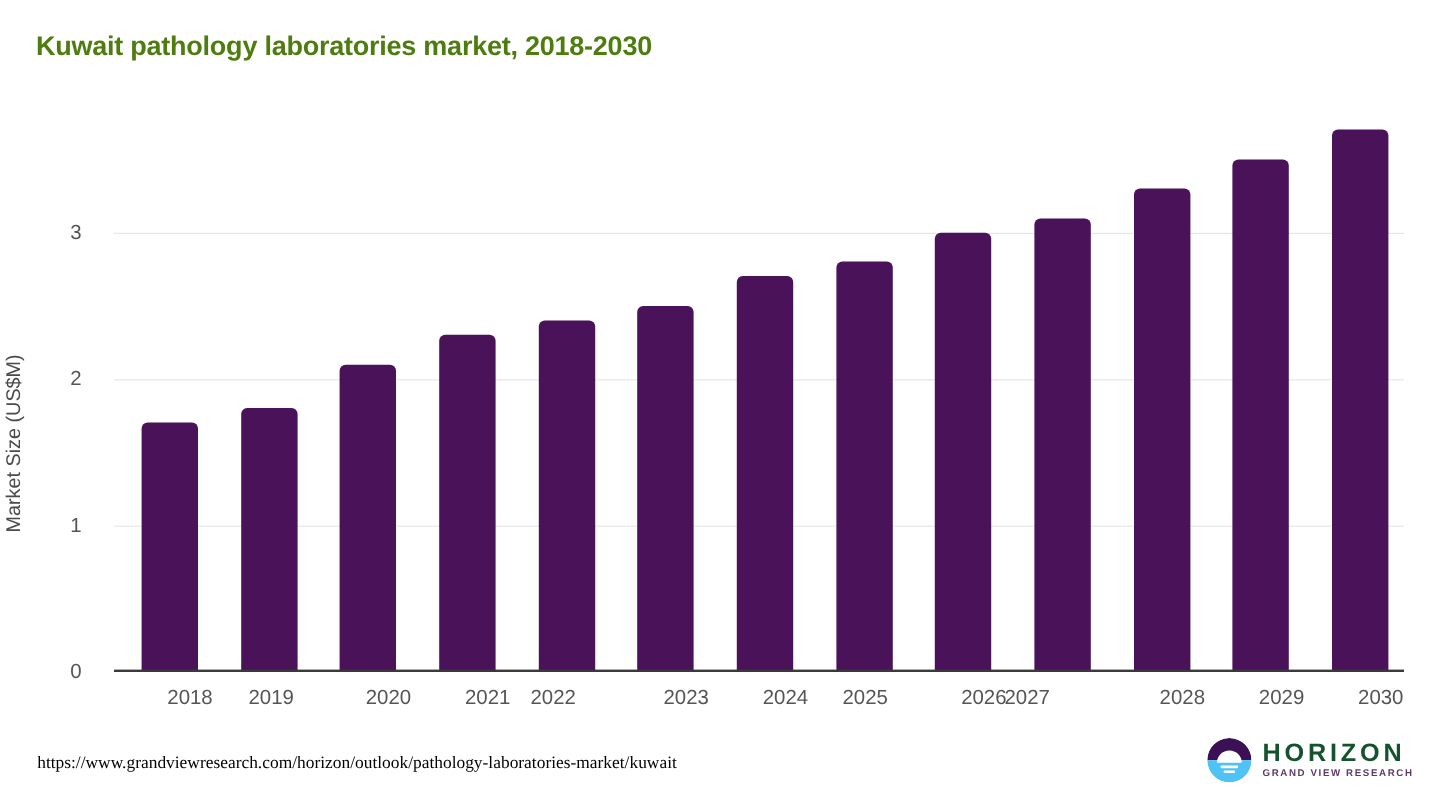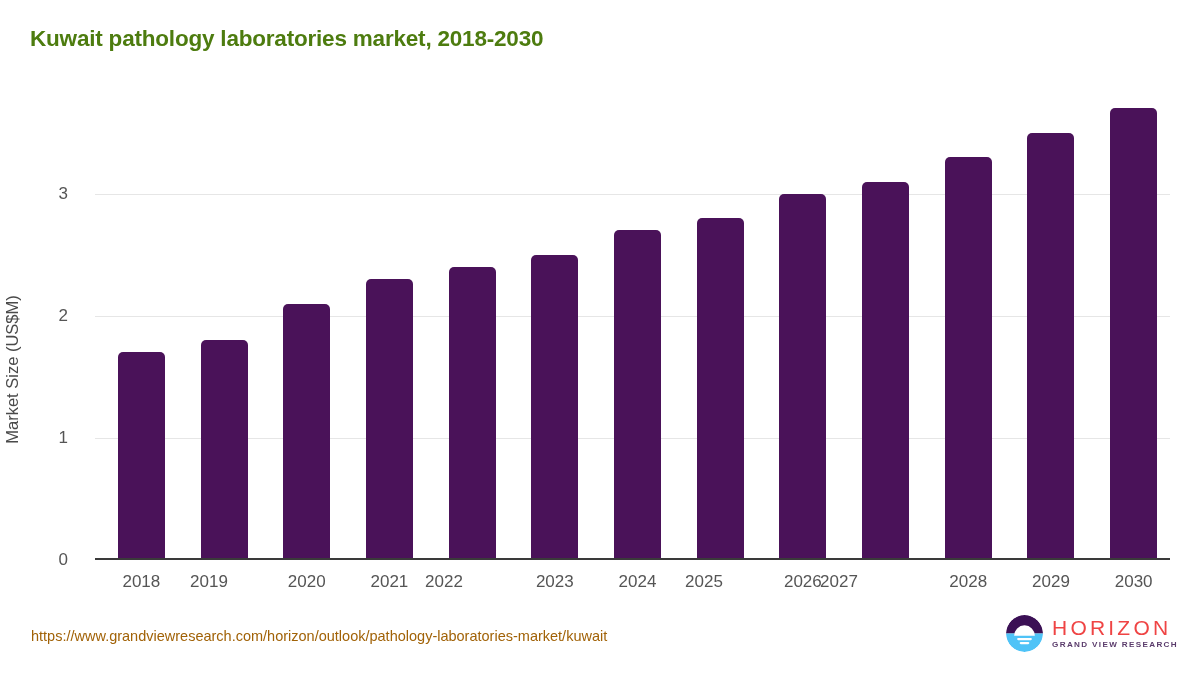--- a/index.html
+++ b/index.html
@@ -96,30 +96,32 @@
 
   
   .xlab {
     position: absolute;
     top: 572px;
     font-size: 17px;
     color: #555555;
     text-align: center;
     white-space: nowrap;
     transform: translateX(-50%);
+    margin-left: 17px;
   }
 
   
   #source-url {
     position: absolute;
     left: 31px;
     top: 628px;
     font-size: 14.5px;
-    color: #a16207;
-    white-space: nowrap;
+    color: #000000;
+    white-space: nowrap;
+    font-family: Liberation Serif, serif;
   }
   #logo {
     position: absolute;
     right: 22px;
     top: 615px;
     display: flex;
     align-items: center;
     gap: 9px;
   }
   #logo-mark {
@@ -130,23 +132,23 @@
     position: relative;
     flex: 0 0 auto;
   }
   #logo-text-wrap {
     display: flex;
     flex-direction: column;
     line-height: 1;
   }
   #logo-word {
     font-size: 21px;
-    font-weight: normal;
+    font-weight: bold;
     letter-spacing: 3.2px;
-    color: #ef4444;
+    color: #14532d;
   }
   #logo-tag {
     font-size: 8.1px;
     font-weight: bold;
     letter-spacing: 1.35px;
     color: #5a3b6b;
     margin-top: 3px;
   }
 </style>
 </head>

